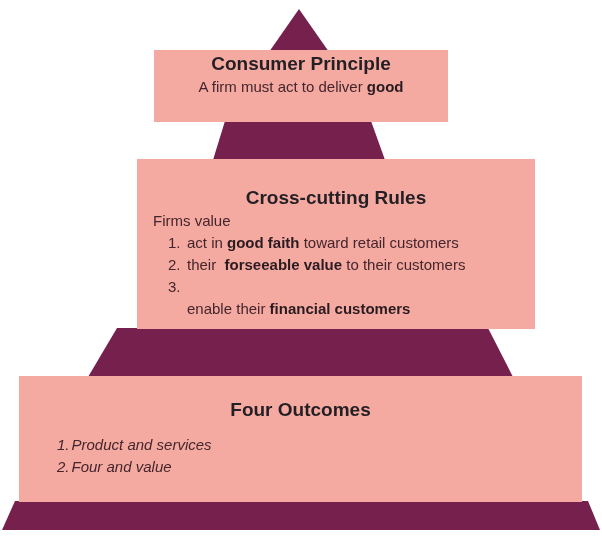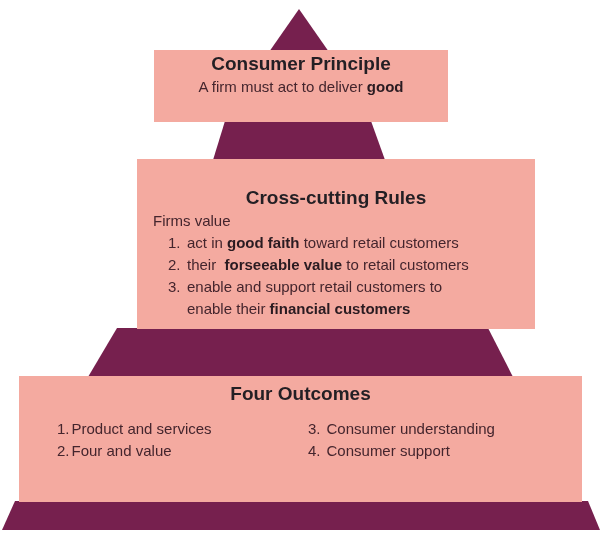--- a/index.html
+++ b/index.html
@@ -80,34 +80,34 @@
     flex: 0 0 19px;
   }
   .ccr-item .txt {
     white-space: pre-wrap;
   }
   .box-bottom {
     left: 19px;
     top: 376px;
     width: 563px;
     height: 126px;
-    padding-top: 6px;
+    padding-top: 22px;
   }
   .fo-cols {
     position: relative;
     margin-top: 13px;
     height: 44px;
   }
   .fo-col {
     position: absolute;
     top: 0;
   }
   .fo-col.left  { left: 38px; }
   .fo-col.right { left: 289px; }
-  .fo-item { line-height: 22px; }
+  .fo-item { line-height: 22px; font-style: italic; }
   .fo-col.left  .num { margin-right: 2px; }
   .fo-col.right .num { margin-right: 6px; }
 </style>
 </head>
 <body>
 
 <div class="canvas">
 
   <svg class="pyr" viewBox="0 0 602 537" aria-hidden="true">
     <polygon points="299,9 329,52 269,52"></polygon>
@@ -124,36 +124,32 @@
   <section class="box box-mid">
     <h2>Cross-cutting Rules</h2>
     <p class="intro">Firms value</p>
     <div class="ccr-list">
       <div class="ccr-item">
         <span class="num">1.</span>
           <span class="txt"><span>act in </span><strong>good faith</strong><span> toward retail customers</span></span>
       </div>
       <div class="ccr-item">
         <span class="num">2.</span>
-          <span class="txt"><span>their  </span><strong>forseeable value</strong><span> to retail customers</span></span>
+          <span class="txt"><span>their  </span><strong>forseeable value</strong><span> to their customers</span></span>
       </div>
       <div class="ccr-item">
         <span class="num">3.</span>
-          <span class="txt"><span>enable and support retail customers to</span><br><span>enable their </span><strong>financial customers</strong></span>
+          <span class="txt"><br><span>enable their </span><strong>financial customers</strong></span>
       </div>
     </div>
   </section>
 
   <section class="box box-bottom">
     <h2>Four Outcomes</h2>
     <div class="fo-cols">
       <div class="fo-col left">
         <div class="fo-item"><span class="num">1.</span><span>Product and services</span></div>
         <div class="fo-item"><span class="num">2.</span><span>Four and value</span></div>
       </div>
-      <div class="fo-col right">
-        <div class="fo-item"><span class="num">3.</span><span>Consumer understanding</span></div>
-        <div class="fo-item"><span class="num">4.</span><span>Consumer support</span></div>
-      </div>
     </div>
   </section>
 
 </div>
 
 </body></html>

